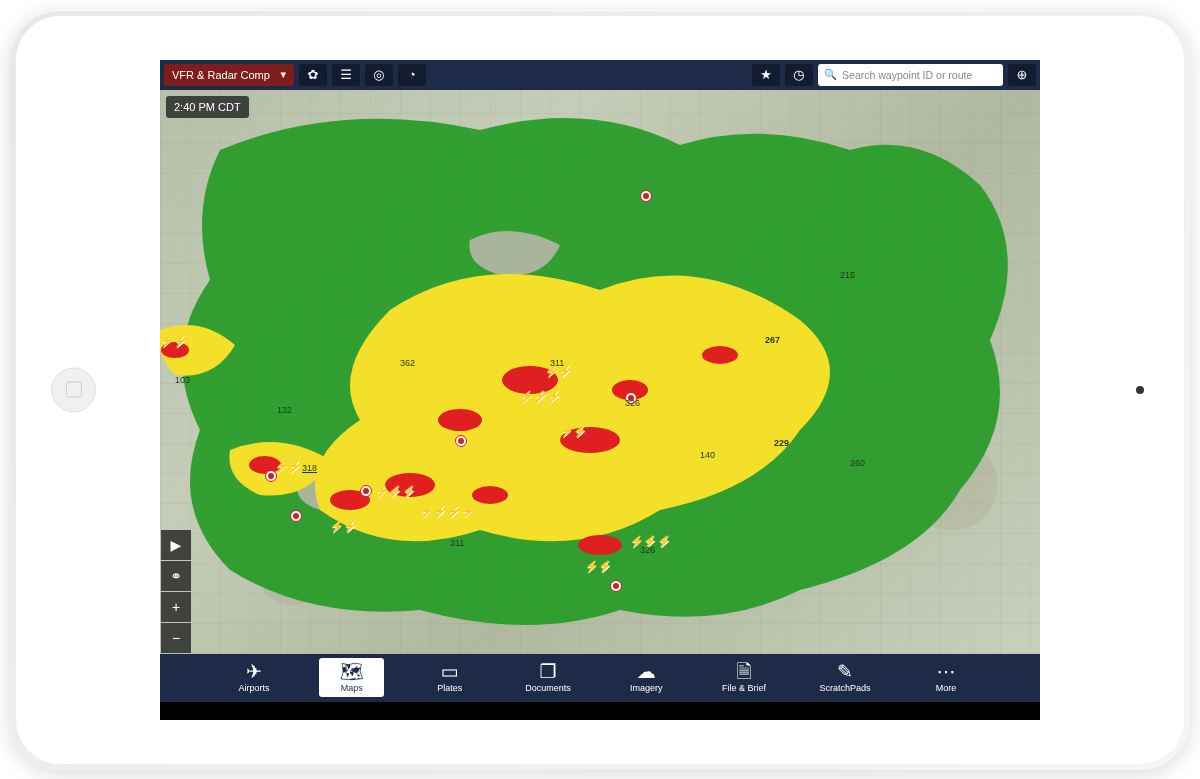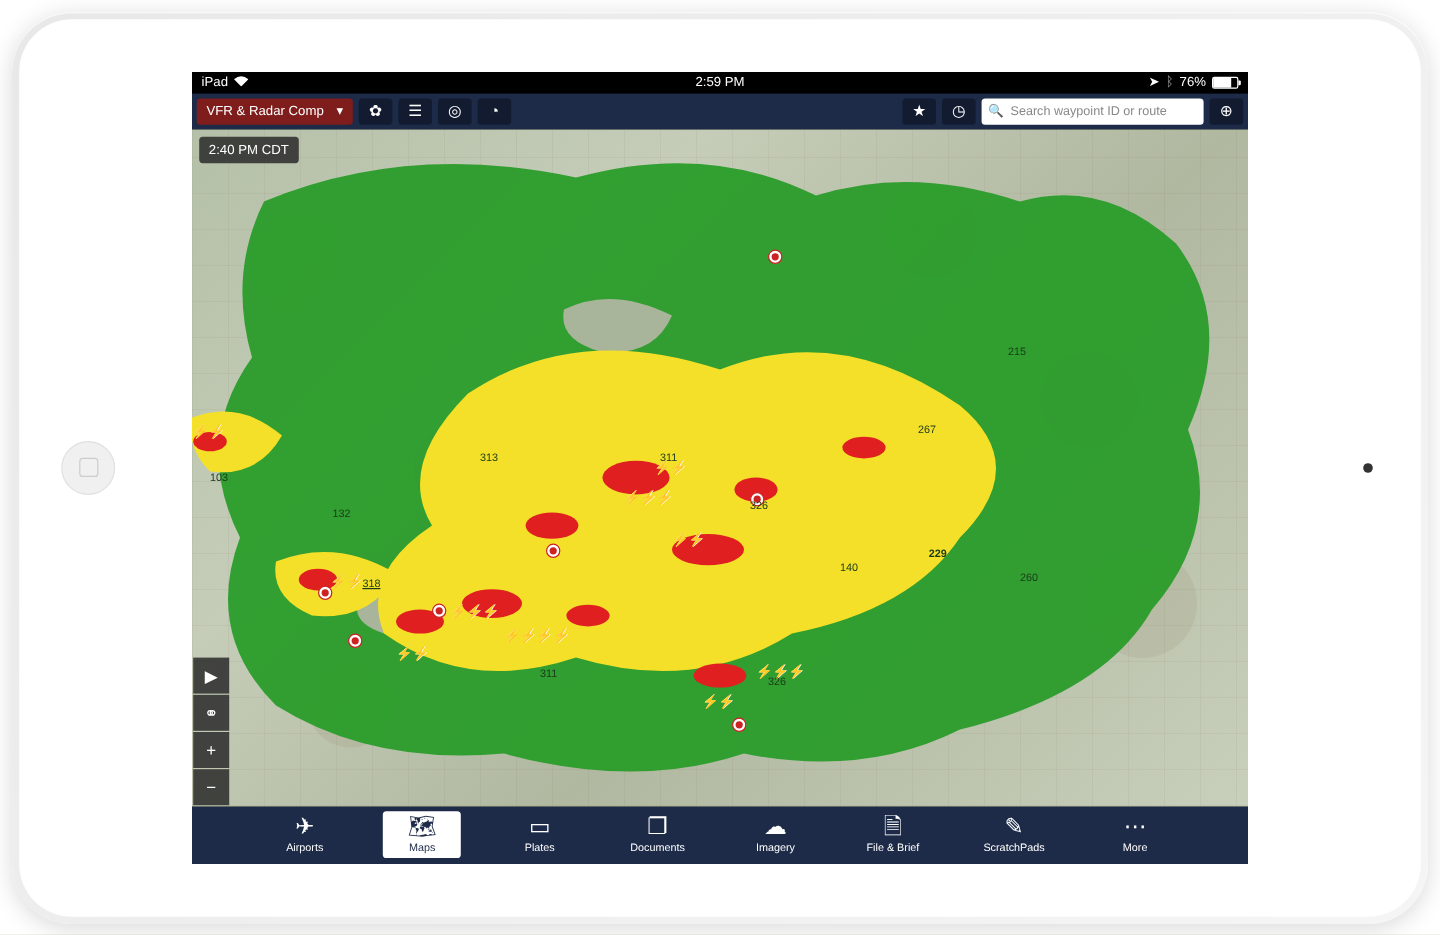--- a/index.html
+++ b/index.html
@@ -231,37 +231,20 @@
 </style>
 </head>
 <body>
 
 <div class="ipad-frame">
   <div class="ipad-inner">
     <div class="home-button"></div>
     <div class="camera"></div>
     <div class="screen">
 
-      <div class="status-bar">
-        <div class="status-left">
-          <span>iPad</span>
-          <span><svg width="12" height="9" viewBox="0 0 12 9">
-                <path d="M6 9 L0 3 Q6 -2 12 3 Z" fill="#fff"></path>
-              </svg></span>
-        </div>
-        <div class="status-center">2:59 PM</div>
-        <div class="status-right">
-          <span>➤</span>
-          <span style="opacity:0.6">ᛒ</span>
-          <span>76%</span>
-          <span class="battery">
-              <span class="battery-fill"></span>
-            </span>
-        </div>
-      </div>
 
       <div class="app-toolbar">
         <div class="map-dropdown">
           <span>VFR &amp; Radar Comp</span>
           <span>▾</span>
         </div>
         <div class="toolbar-btn">
             <span>✿</span>
           </div>
         <div class="toolbar-btn">
@@ -343,22 +326,22 @@
         <div class="wx-marker" style="top:100px;left:480px"></div>
         <div class="wx-marker" style="top:302px;left:465px"></div>
         <div class="wx-marker" style="top:345px;left:295px"></div>
         <div class="wx-marker" style="top:395px;left:200px"></div>
         <div class="wx-marker" style="top:420px;left:130px"></div>
         <div class="wx-marker" style="top:380px;left:105px"></div>
         <div class="wx-marker" style="top:490px;left:450px"></div>
 
         <div id="altitude-container">
             <span class="altitude-label" style="left: 680px; top: 180px;">215</span>
-            <span class="altitude-label" style="left: 605px; top: 245px;">267</span>
-            <span class="altitude-label" style="left: 240px; top: 268px;">313</span>
+            <span class="altitude-label" style="left: 605px; top: 245px; font-weight: bold;">267</span>
+            <span class="altitude-label" style="left: 240px; top: 268px;">362</span>
             <span class="altitude-label" style="left: 390px; top: 268px;">311</span>
             <span class="altitude-label" style="left: 465px; top: 308px;">326</span>
             <span class="altitude-label" style="left: 614px; top: 348px; font-weight: bold;">229</span>
             <span class="altitude-label" style="left: 540px; top: 360px;">140</span>
             <span class="altitude-label" style="left: 690px; top: 368px;">260</span>
             <span class="altitude-label" style="left: 117px; top: 315px;">132</span>
             <span class="altitude-label" style="left: 142px; top: 373px; text-decoration: underline;">318</span>
             <span class="altitude-label" style="left: 290px; top: 448px;">311</span>
             <span class="altitude-label" style="left: 480px; top: 455px;">326</span>
             <span class="altitude-label" style="left: 15px; top: 285px;">103</span>

